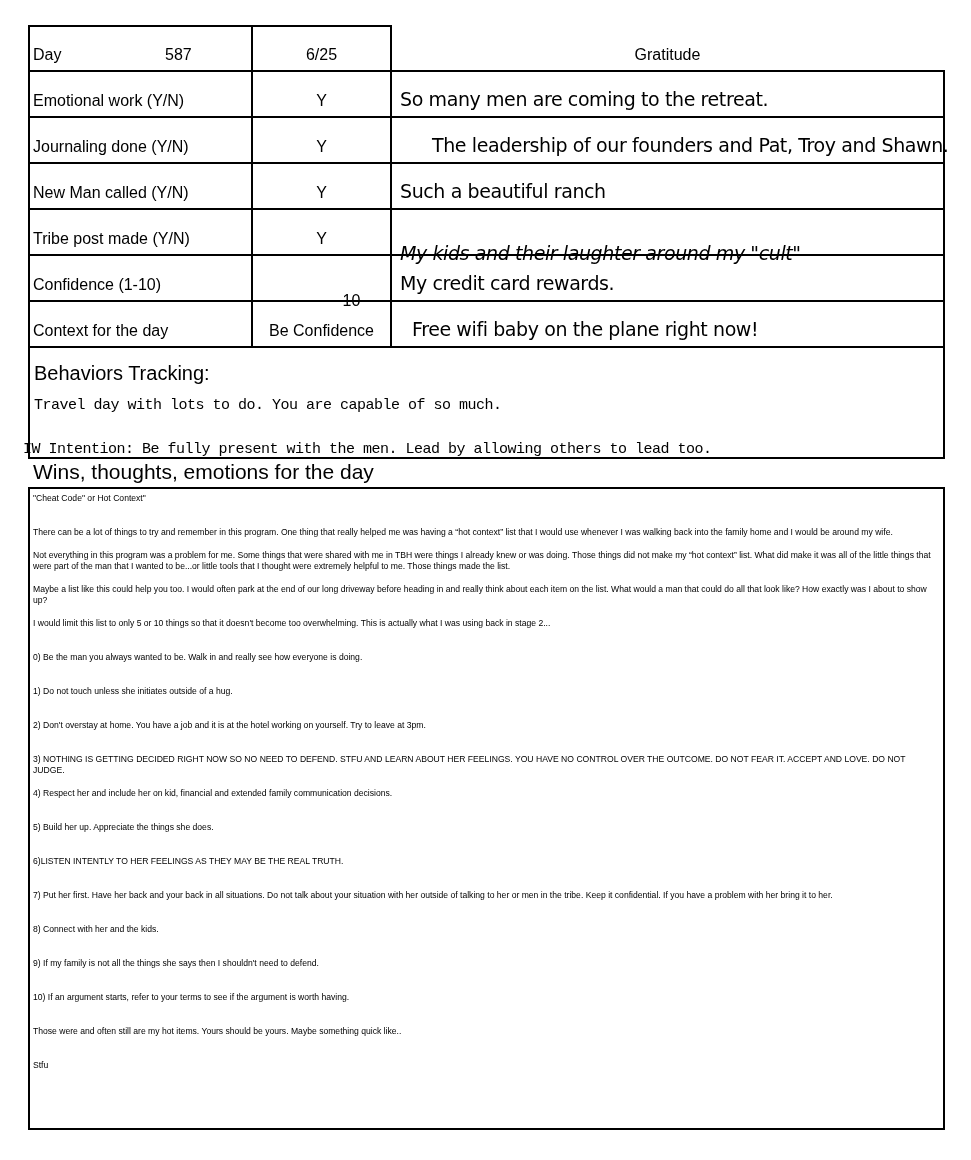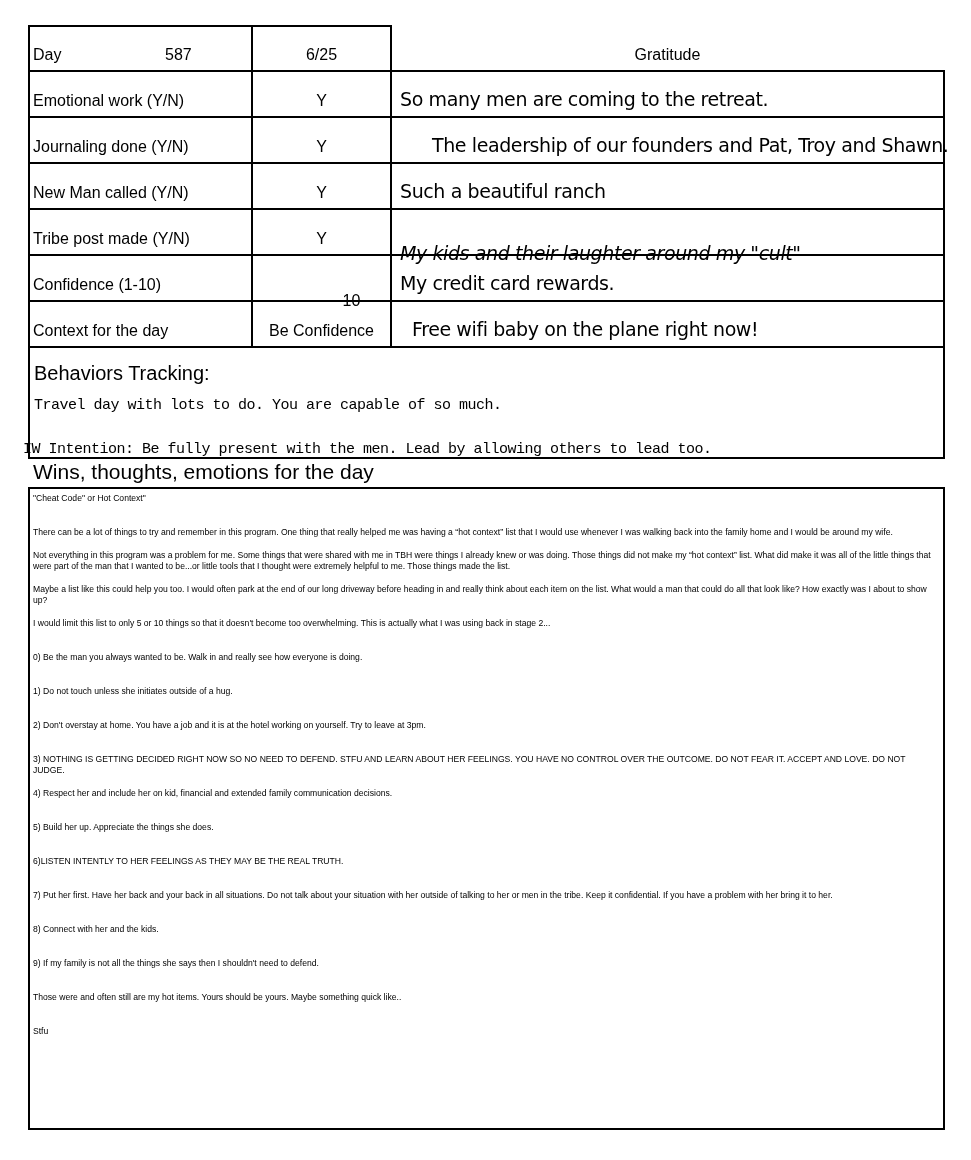--- a/index.html
+++ b/index.html
@@ -89,18 +89,19 @@
       <p>0) Be the man you always wanted to be.  Walk in and really see how everyone is doing.</p>
       <p>1) Do not touch unless she initiates outside of a hug.</p>
       <p>2) Don't overstay at home.  You have a job and it is at the hotel working on yourself.  Try to leave at 3pm.</p>
       <p style="margin-bottom:12px;">3) NOTHING IS GETTING DECIDED RIGHT NOW SO NO NEED TO DEFEND.  STFU AND LEARN ABOUT HER FEELINGS. YOU HAVE NO CONTROL OVER THE OUTCOME.  DO NOT FEAR IT. ACCEPT AND LOVE.  DO NOT JUDGE.</p>
       <p>4) Respect her and include her on kid, financial and extended family communication decisions.</p>
       <p>5) Build her up. Appreciate the things she does.</p>
       <p>6)LISTEN INTENTLY TO HER FEELINGS AS THEY MAY BE THE REAL TRUTH.</p>
       <p>7) Put her first.  Have her back and your back in all situations.  Do not talk about your situation with her outside of talking to her or men in the tribe. Keep it confidential. If you have a problem with her bring it to her.</p>
       <p>8) Connect with her and the kids.</p>
       <p>9) If my family is not all the things she says then I shouldn't need to defend.</p>
+      <p>10) If an argument starts, refer to your terms to see if the argument is worth having.</p>
       <p>Those were and often still are my hot items.  Yours should be yours.  Maybe something quick like..</p>
       <p>Stfu</p>
     </div>
   </div>
 
 </div>
 
 </body></html>

